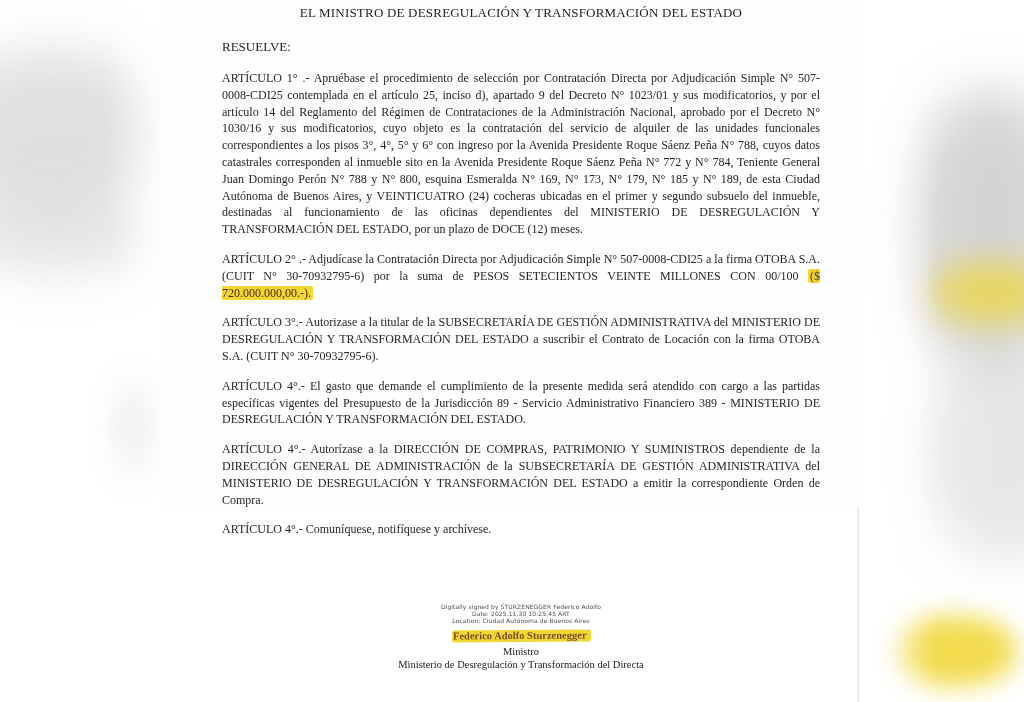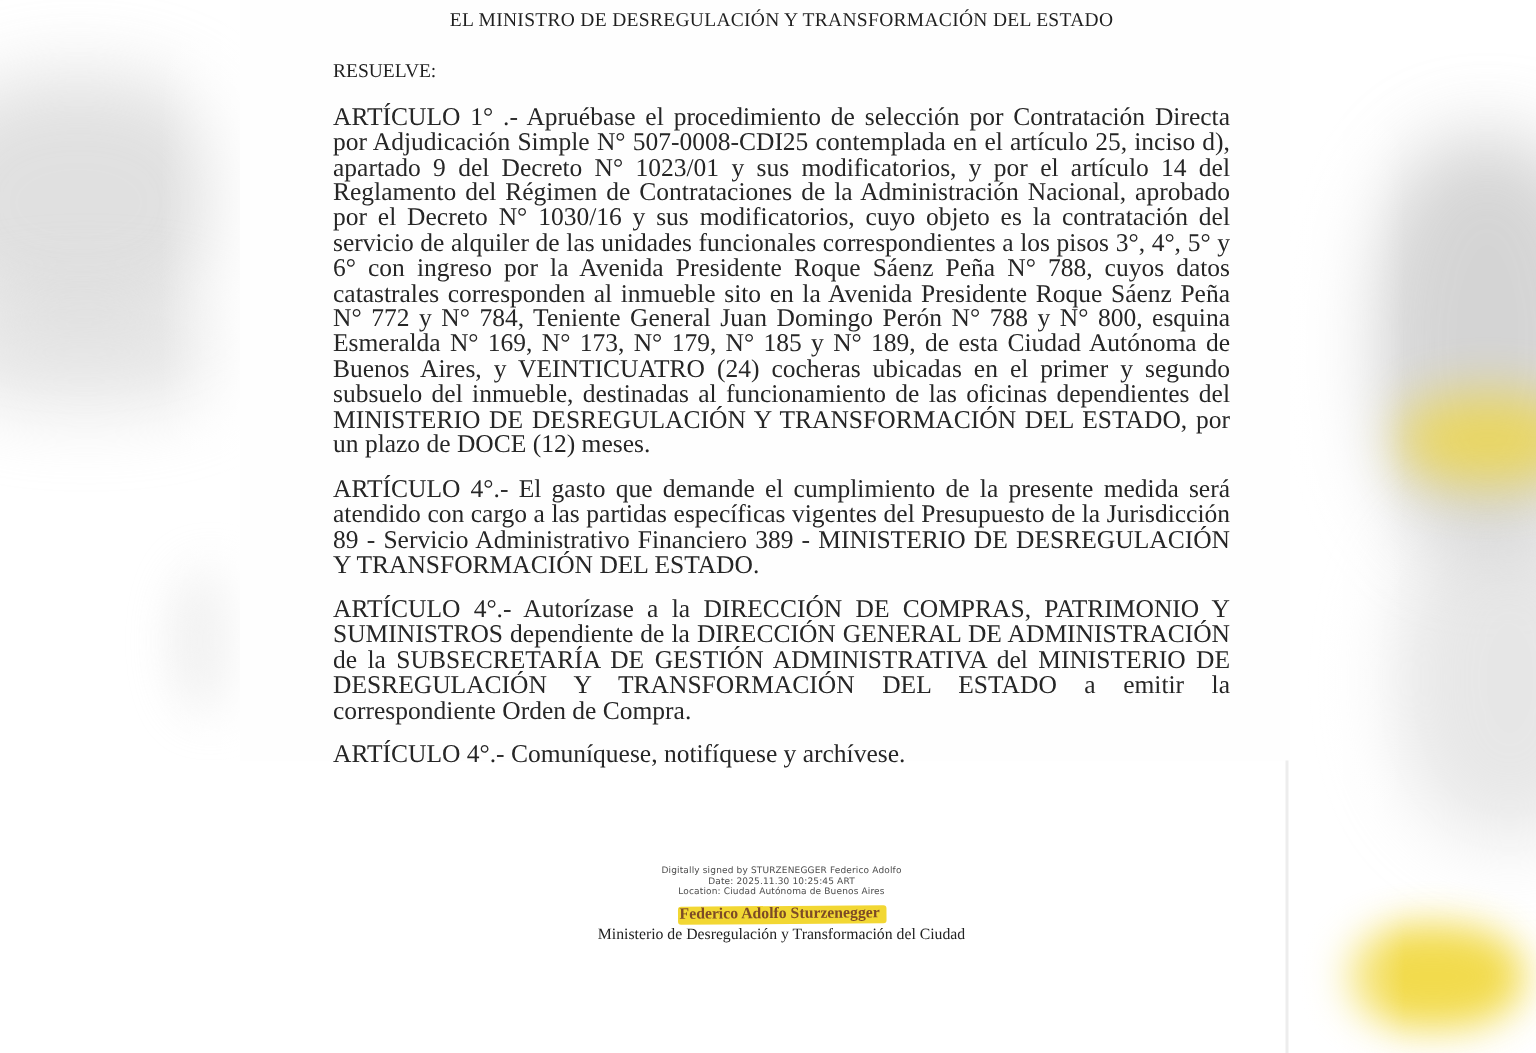--- a/index.html
+++ b/index.html
@@ -60,21 +60,21 @@
   }
   .resolve {
     font-size: 13px;
     font-weight: normal;
     text-align: left;
     margin-top: 18px;
     color: #1f1f1f;
   }
   .article {
     margin-top: 13px;
-    font-size: 17px;
+    font-size: 12px;
     line-height: 16.8px;
     text-align: justify;
     color: #262626;
   }
   .article:first-of-type { margin-top: 15px; }
   .amount-highlight {
     background: #f2d733;
     color: #44301a;
     padding: 0 2px;
     border-radius: 2px;
@@ -132,34 +132,37 @@
 
   <div class="page">
     <div class="text-col">
 
       <div class="doc-title">EL MINISTRO DE DESREGULACIÓN Y TRANSFORMACIÓN DEL ESTADO</div>
 
       <div class="resolve">RESUELVE:</div>
 
       <p class="article">ARTÍCULO 1° .- Apruébase el procedimiento de selección por Contratación Directa por Adjudicación Simple N° 507-0008-CDI25 contemplada en el artículo 25, inciso d), apartado 9 del Decreto N° 1023/01 y sus modificatorios, y por el artículo 14 del Reglamento del Régimen de Contrataciones de la Administración Nacional, aprobado por el Decreto N° 1030/16 y sus modificatorios, cuyo objeto es la contratación del servicio de alquiler de las unidades funcionales correspondientes a los pisos 3°, 4°, 5° y 6° con ingreso por la Avenida Presidente Roque Sáenz Peña N° 788, cuyos datos catastrales corresponden al inmueble sito en la Avenida Presidente Roque Sáenz Peña N° 772 y N° 784, Teniente General Juan Domingo Perón N° 788 y N° 800, esquina Esmeralda N° 169, N° 173, N° 179, N° 185 y N° 189, de esta Ciudad Autónoma de Buenos Aires, y VEINTICUATRO (24) cocheras ubicadas en el primer y segundo subsuelo del inmueble, destinadas al funcionamiento de las oficinas dependientes del MINISTERIO DE DESREGULACIÓN Y TRANSFORMACIÓN DEL ESTADO, por un plazo de DOCE (12) meses.</p>
 
+      <p class="article"><span>ARTÍCULO 2° .- Adjudícase la Contratación Directa por Adjudicación Simple N° 507-0008-CDI25 a la firma OTOBA S.A. (CUIT N° 30-70932795-6) por la suma de PESOS SETECIENTOS VEINTE MILLONES CON 00/100 </span><mark class="amount-highlight">($ 720.000.000,00.-).</mark></p>
 
+      <p class="article">ARTÍCULO 3°.- Autorizase a la titular de la SUBSECRETARÍA DE GESTIÓN ADMINISTRATIVA del MINISTERIO DE DESREGULACIÓN Y TRANSFORMACIÓN DEL ESTADO a suscribir el Contrato de Locación con la firma OTOBA S.A. (CUIT N° 30-70932795-6).</p>
 
       <p class="article">ARTÍCULO 4°.- El gasto que demande el cumplimiento de la presente medida será atendido con cargo a las partidas específicas vigentes del Presupuesto de la Jurisdicción 89 - Servicio Administrativo Financiero 389 - MINISTERIO DE DESREGULACIÓN Y TRANSFORMACIÓN DEL ESTADO.</p>
 
       <p class="article">ARTÍCULO 4°.- Autorízase a la DIRECCIÓN DE COMPRAS, PATRIMONIO Y SUMINISTROS dependiente de la DIRECCIÓN GENERAL DE ADMINISTRACIÓN de la SUBSECRETARÍA DE GESTIÓN ADMINISTRATIVA del MINISTERIO DE DESREGULACIÓN Y TRANSFORMACIÓN DEL ESTADO a emitir la correspondiente Orden de Compra.</p>
 
       <p class="article">ARTÍCULO 4°.- Comuníquese, notifíquese y archívese.</p>
 
       <div class="signature">
         <div class="sig-small">Digitally signed by STURZENEGGER Federico Adolfo</div>
         <div class="sig-small">Date: 2025.11.30 10:25:45 ART</div>
         <div class="sig-small">Location: Ciudad Autónoma de Buenos Aires</div>
         <div>
           <span class="sig-name">Federico Adolfo Sturzenegger</span>
         </div>
-        <div class="sig-org">Ministerio de Desregulación y Transformación del Ciudad</div>
+        <div class="sig-role">Ministro</div>
+        <div class="sig-org">Ministerio de Desregulación y Transformación del Directa</div>
       </div>
 
     </div>
   </div>
 
 </div>
 
 </body></html>

